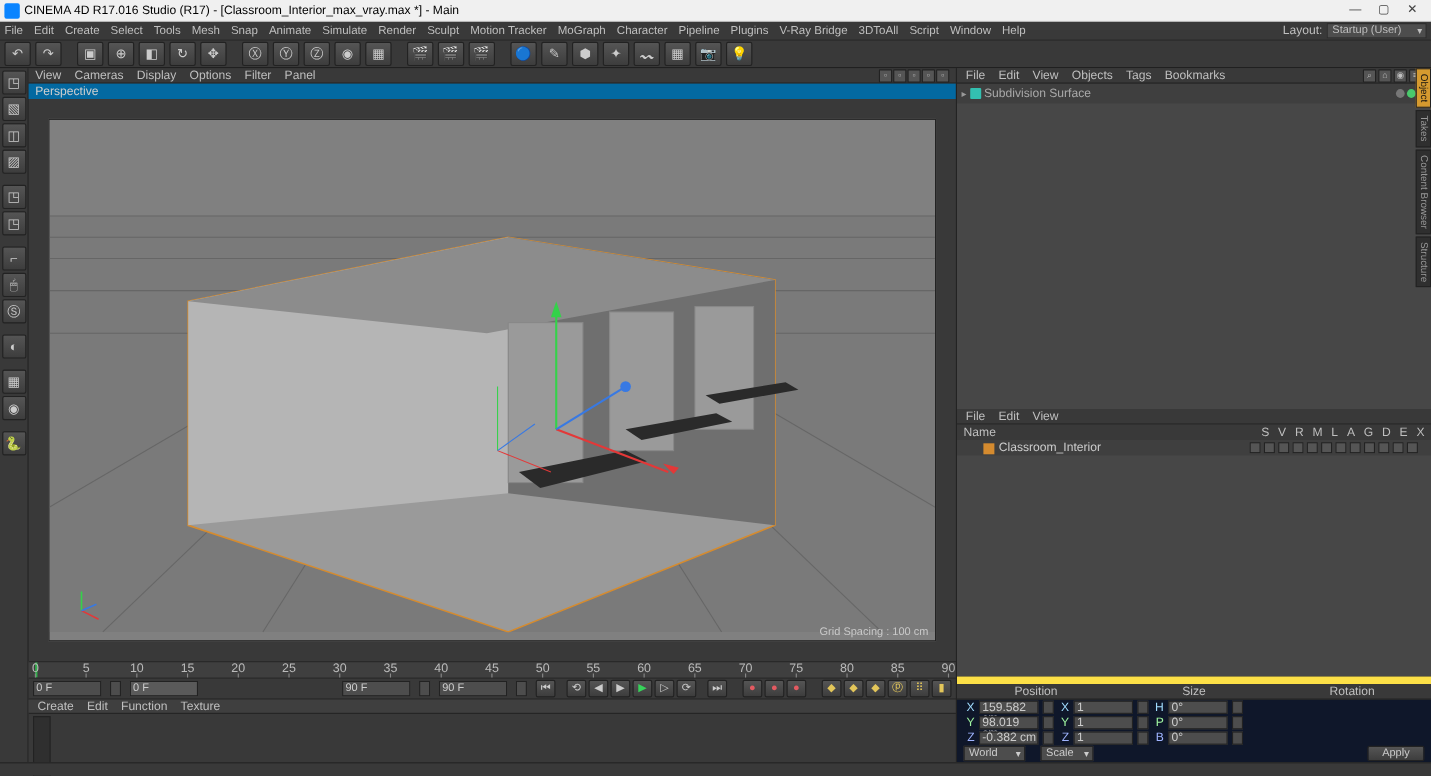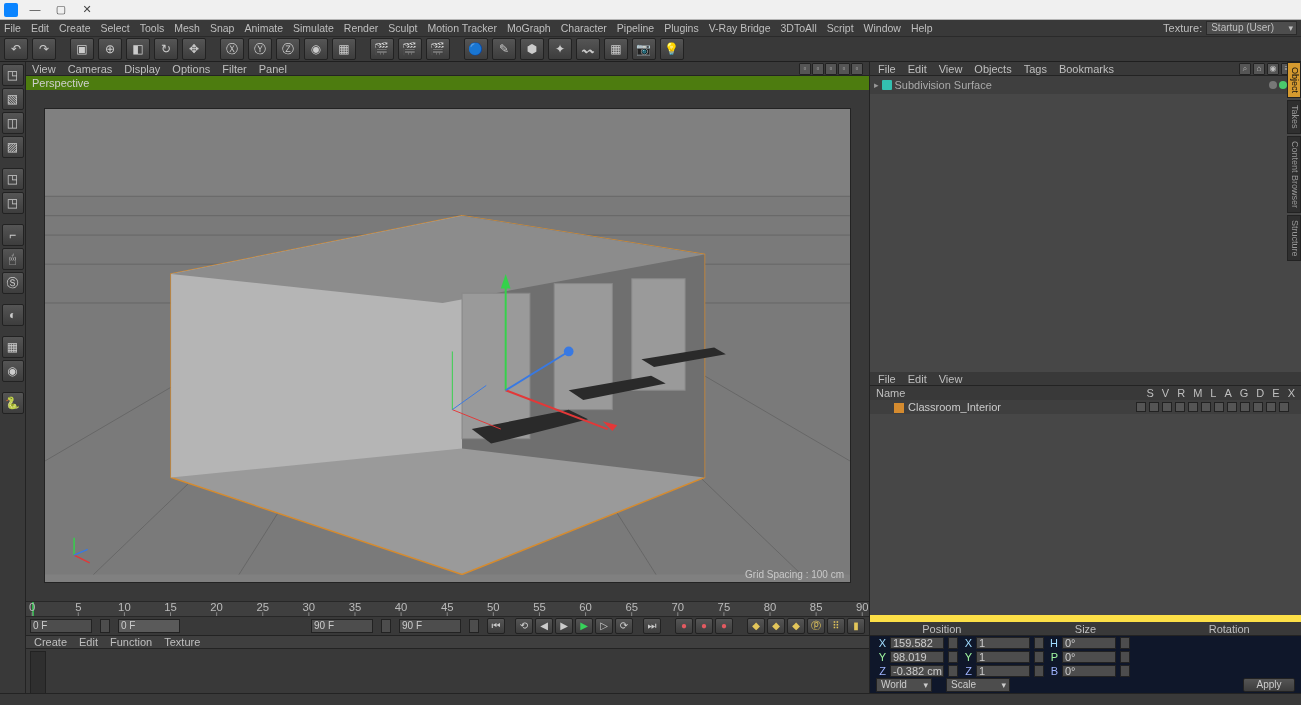--- a/index.html
+++ b/index.html
@@ -36,21 +36,21 @@
 
   
   .centercol { flex:1; display:flex; flex-direction:column; min-width:0; }
 
   
   .vptabs { height:14px; background:#393939; display:flex; align-items:center; gap:12px; padding:0 6px; color:#bfbfbf; font-size:10.5px; border-bottom:1px solid #232323; }
   .vptabs .right { margin-left:auto; display:flex; gap:1px; }
   .smicon { width:12px; height:12px; background:#555; border:1px solid #222; border-radius:1px; font-size:8px; text-align:center; line-height:10px; }
 
   
-  .vplabel { height:14px; background:#4d7c0f; display:flex; align-items:center; padding:0 6px; font-size:10px; color:#cfcfcf; }
+  .vplabel { height:14px; background:#0369a1; display:flex; align-items:center; padding:0 6px; font-size:10px; color:#cfcfcf; }
 
   
   .viewport { flex:1; position:relative; background:#808080; overflow:hidden; border:1px solid #232323; margin:18px; }
   .viewport svg { position:absolute; inset:0; }
   .gridspacing { position:absolute; right:6px; bottom:2px; font-size:10px; color:#c9c9c9; }
 
   
   .timeline { height:34px; background:#393939; display:flex; flex-direction:column; }
   .ruler { height:16px; position:relative; background:#3f3f3f; border-top:1px solid #272727; border-bottom:1px solid #272727; overflow:hidden; }
   .ruler .ticks { position:absolute; inset:0; }
@@ -114,20 +114,21 @@
   .aicn { width:10px; height:10px; background:#555; border:1px solid #222; }
 
   .attr-name-row { display:flex; align-items:flex-end; gap:4px; padding:1px 6px; height:14px; font-size:10px; }
   .oicon2 { width:10px; height:10px; background:#d58b2f; }
 </style>
 </head>
 <body>
 
 <div class="titlebar">
   <div class="appicon"></div>
+  <div class="title">CINEMA 4D R17.016 Studio (R17) - [Classroom_Interior_max_vray.max *] - Main</div>
   <div class="winbtn">—</div>
   <div class="winbtn">▢</div>
   <div class="winbtn close">✕</div>
 </div>
 
 <div class="menubar" id="menubar">
   <div class="item">File</div>
     <div class="item">Edit</div>
     <div class="item">Create</div>
     <div class="item">Select</div>
@@ -143,21 +144,21 @@
     <div class="item">Character</div>
     <div class="item">Pipeline</div>
     <div class="item">Plugins</div>
     <div class="item">V-Ray Bridge</div>
     <div class="item">3DToAll</div>
     <div class="item">Script</div>
     <div class="item">Window</div>
     <div class="item">Help</div>
     <div class="spacer"></div>
   <div class="layout-drop">
-    <span>Texture:</span>
+    <span>Layout:</span>
     <span class="box">Startup (User)</span>
   </div>
 </div>
 
 <div class="toolbar" id="toolbar">
     <div class="tbtn">
       <span class="g">↶</span>
     </div>
     <div class="tbtn">
       <span class="g">↷</span>
@@ -543,21 +544,21 @@
             <span class="sp"></span>
           <span class="lab z">Z</span>
             <span class="val">1</span>
             <span class="sp"></span>
           <span class="lab z">B</span>
             <span class="val">0°</span>
             <span class="sp"></span>
         </div>
         <div class="coords-row" style="gap:14px;">
           <span class="drop" style="width:56px;">World</span>
-          <span class="drop" style="width:64px;">Scale</span>
+          <span class="drop" style="width:48px;">Scale</span>
           <span style="flex:1"></span>
           <span class="applybtn">Apply</span>
         </div>
       </div>
     </div>
   </div>
 </div>
 
 <div class="statusbar"></div>
 

